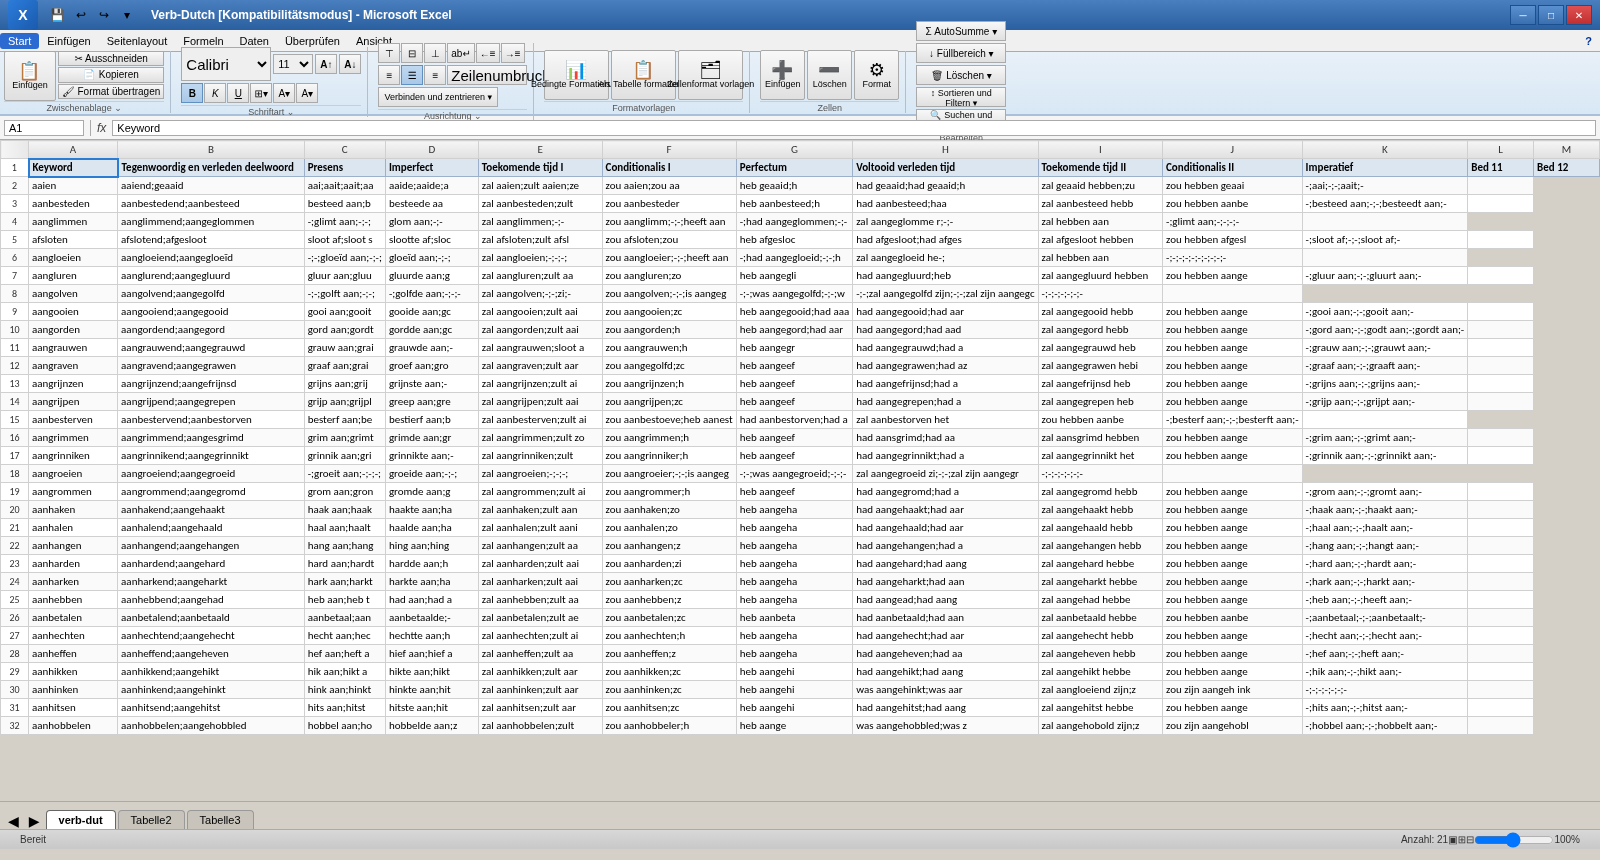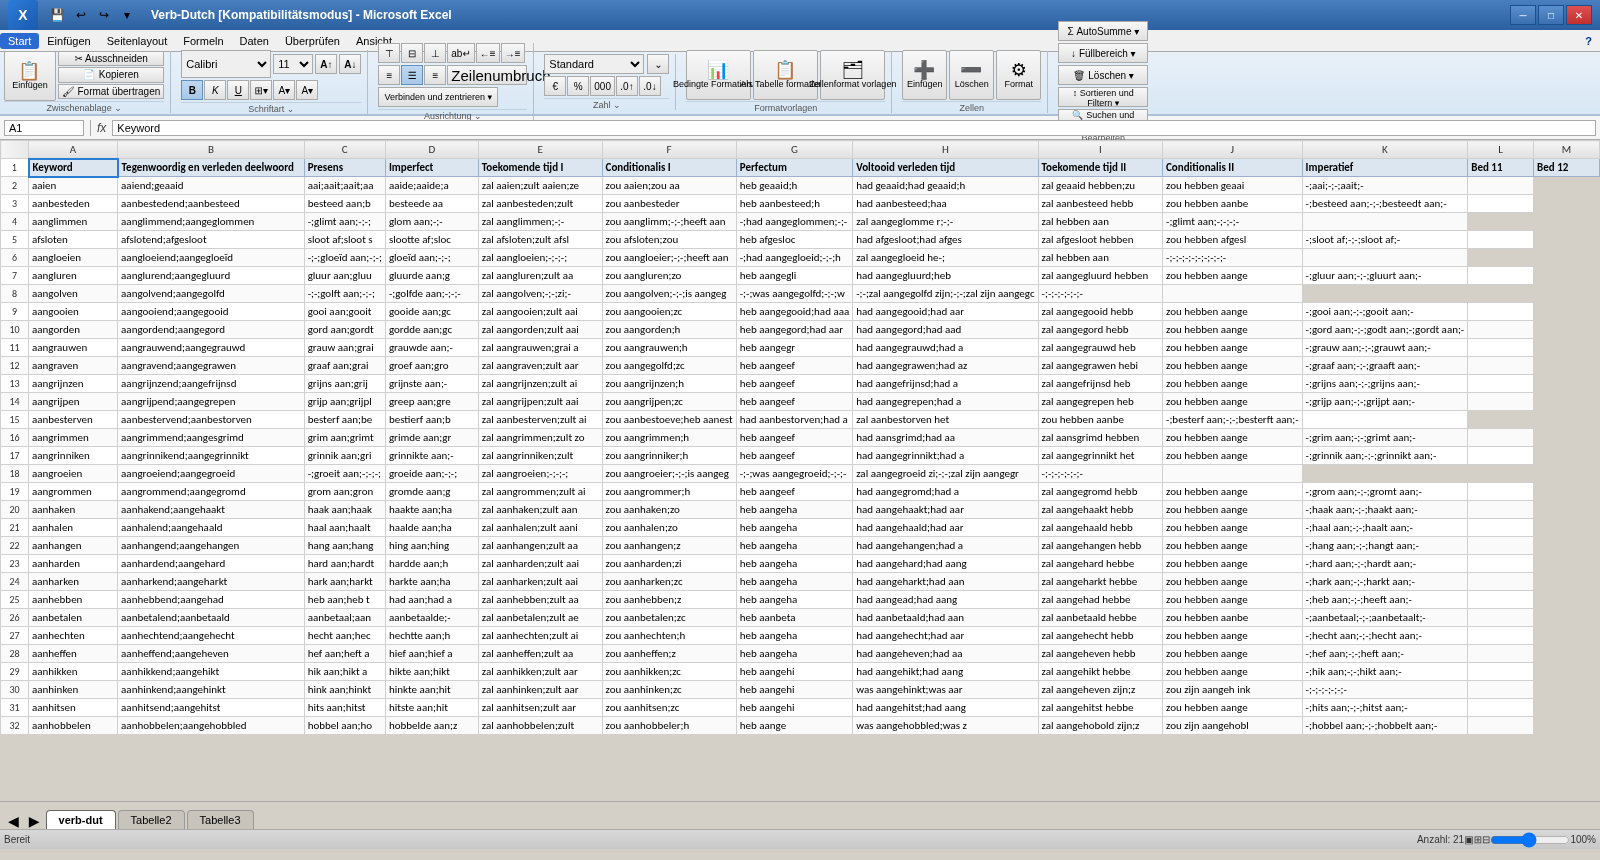--- a/index.html
+++ b/index.html
@@ -159,21 +159,21 @@
     .col-m { width: 80px; }
 
     
     .status-bar {
       height: 20px;
       background: linear-gradient(to bottom, #d8d8d8, #c8c8c8);
       border-top: 1px solid #aaa;
       display: flex;
       align-items: center;
       justify-content: space-between;
-      padding: 0 4px;
+      padding: 0 20px;
       font-size: 10px;
       color: #333;
     }
     .status-left { display: flex; align-items: center; gap: 8px; }
     .status-right { display: flex; align-items: center; }
 
     
     .sheet-tabs {
       height: 28px;
       background: #d4d0c8;
@@ -229,21 +229,21 @@
     .sheet-area::-webkit-scrollbar-track { background: #e0e0e0; }
     .sheet-area::-webkit-scrollbar-thumb { background: #a0a0a0; border: 2px solid #e0e0e0; }
 
     .ribbon-row2 {
       display: flex;
       align-items: center;
       height: 56px;
       padding: 2px 0;
       gap: 4px;
     }
-    .font-select { width: 90px; height: 28px; font-size: 11px; border: 1px solid #aaa; }
+    .font-select { width: 90px; height: 34px; font-size: 15px; border: 1px solid #aaa; }
     .font-size-select { width: 40px; height: 20px; font-size: 11px; border: 1px solid #aaa; }
     .small-btn { height: 20px; min-width: 22px; padding: 0 3px; font-size: 10px; background: linear-gradient(to bottom, #f8f8f8, #e0e0e0); border: 1px solid #aaa; cursor: pointer; }
     .small-btn.pressed { background: linear-gradient(to bottom, #c0d8f0, #a8c8e8); border-color: #6090c0; }
   </style>
 </head>
 <body>
 
 <div class="title-bar">
   <div class="title-bar-left">
     <div class="excel-icon">X</div>
@@ -328,36 +328,20 @@
           <button class="small-btn">≡</button>
           <button class="small-btn" style="font-size:15px; width:80px;">Zeilenumbruch</button>
         </div>
         <div style="display:flex; gap:1px;">
           <button class="small-btn" style="font-size:9px; width:120px;">Verbinden und zentrieren ▾</button>
         </div>
       </div>
       <div class="ribbon-group-label">Ausrichtung ⌄</div>
     </div>
 
-    <div style="display:flex; flex-direction:column; align-items:center; border-right:1px solid #b0c0d0; padding: 0 6px;">
-      <div style="display:flex; flex-direction:column; gap:2px;">
-        <div>
-          <select style="width:100px; height:20px; font-size:11px; border:1px solid #aaa;"><option>Standard</option></select>
-          <button class="small-btn">⌄</button>
-        </div>
-        <div style="display:flex; gap:1px;">
-          <button class="small-btn">€</button>
-          <button class="small-btn">%</button>
-          <button class="small-btn">000</button>
-          <button class="small-btn">.0↑</button>
-          <button class="small-btn">.0↓</button>
-        </div>
-      </div>
-      <div class="ribbon-group-label">Zahl ⌄</div>
-    </div>
 
     <div style="display:flex; flex-direction:column; align-items:center; border-right:1px solid #b0c0d0; padding: 0 6px;">
       <div style="display:flex; gap:2px; height:48px; align-items:center;">
         <button class="rb rb-big" style="width:65px; font-size:9px;">
           <span class="rb-icon">📊</span>
           <span class="rb-label">Bedingte Formatierung</span>
         </button>
         <button class="rb rb-big" style="width:65px; font-size:9px;">
           <span class="rb-icon">📋</span>
           <span class="rb-label">Als Tabelle formatieren</span>
@@ -603,21 +587,21 @@
             <td title="zou hebben aange">zou hebben aange</td>
             <td title="-;gord aan;-;-;godt aan;-;gordt aan;-">-;gord aan;-;-;godt aan;-;gordt aan;-</td>
             <td title=""></td>
           </tr>
           <tr>
             <td class="row-header">11</td>
             <td title="aangrauwen">aangrauwen</td>
             <td title="aangrauwend;aangegrauwd">aangrauwend;aangegrauwd</td>
             <td title="grauw aan;grai">grauw aan;grai</td>
             <td title="grauwde aan;-">grauwde aan;-</td>
-            <td title="zal aangrauwen;zult a">zal aangrauwen;grai a</td>
+            <td title="zal aangrauwen;zult a">zal aangrauwen;sloot a</td>
             <td title="zou aangrauwen;h">zou aangrauwen;h</td>
             <td title="heb aangegr">heb aangegr</td>
             <td title="had aangegrauwd;had a">had aangegrauwd;had a</td>
             <td title="zal aangegrauwd heb">zal aangegrauwd heb</td>
             <td title="zou hebben aange">zou hebben aange</td>
             <td title="-;grauw aan;-;-;grauwt aan;-">-;grauw aan;-;-;grauwt aan;-</td>
             <td title=""></td>
           </tr>
           <tr>
             <td class="row-header">12</td>
@@ -889,21 +873,21 @@
           <tr>
             <td class="row-header">30</td>
             <td title="aanhinken">aanhinken</td>
             <td title="aanhinkend;aangehinkt">aanhinkend;aangehinkt</td>
             <td title="hink aan;hinkt">hink aan;hinkt</td>
             <td title="hinkte aan;hit">hinkte aan;hit</td>
             <td title="zal aanhinken;zult aar">zal aanhinken;zult aar</td>
             <td title="zou aanhinken;zc">zou aanhinken;zc</td>
             <td title="heb aangehi">heb aangehi</td>
             <td title="was aangehinkt;was aar">was aangehinkt;was aar</td>
-            <td title="zal aangehinkt zijn;z">zal aangeheven zijn;z</td>
+            <td title="zal aangehinkt zijn;z">zal aangloeiend zijn;z</td>
             <td title="zou zijn aangeh ink">zou zijn aangeh ink</td>
             <td title="-;-;-;-;-;-;-">-;-;-;-;-;-;-</td>
             <td title=""></td>
           </tr>
           <tr>
             <td class="row-header">31</td>
             <td title="aanhitsen">aanhitsen</td>
             <td title="aanhitsend;aangehitst">aanhitsend;aangehitst</td>
             <td title="hits aan;hitst">hits aan;hitst</td>
             <td title="hitste aan;hit">hitste aan;hit</td>

